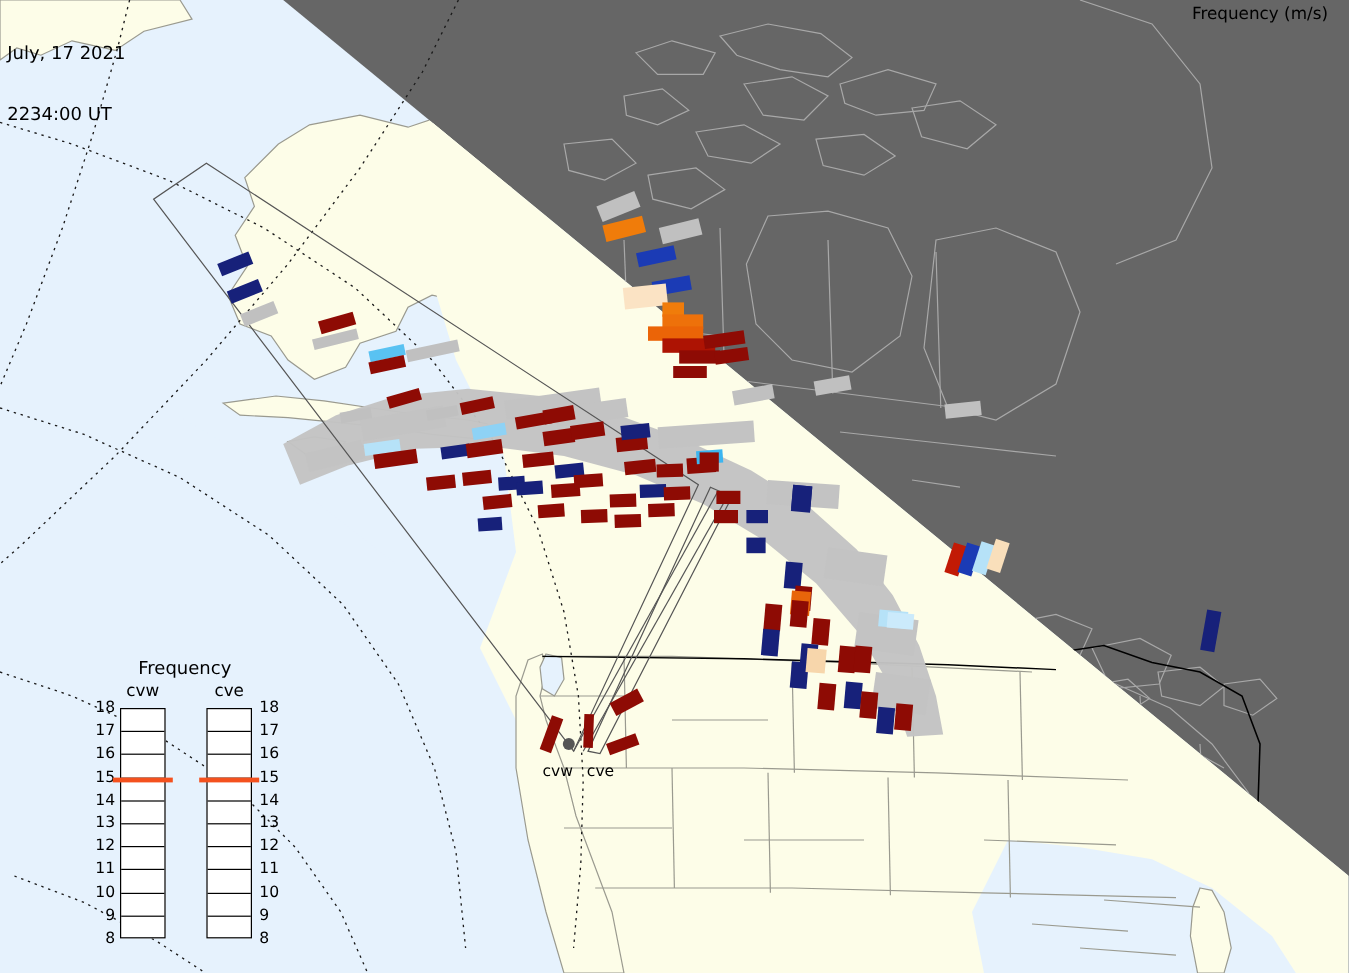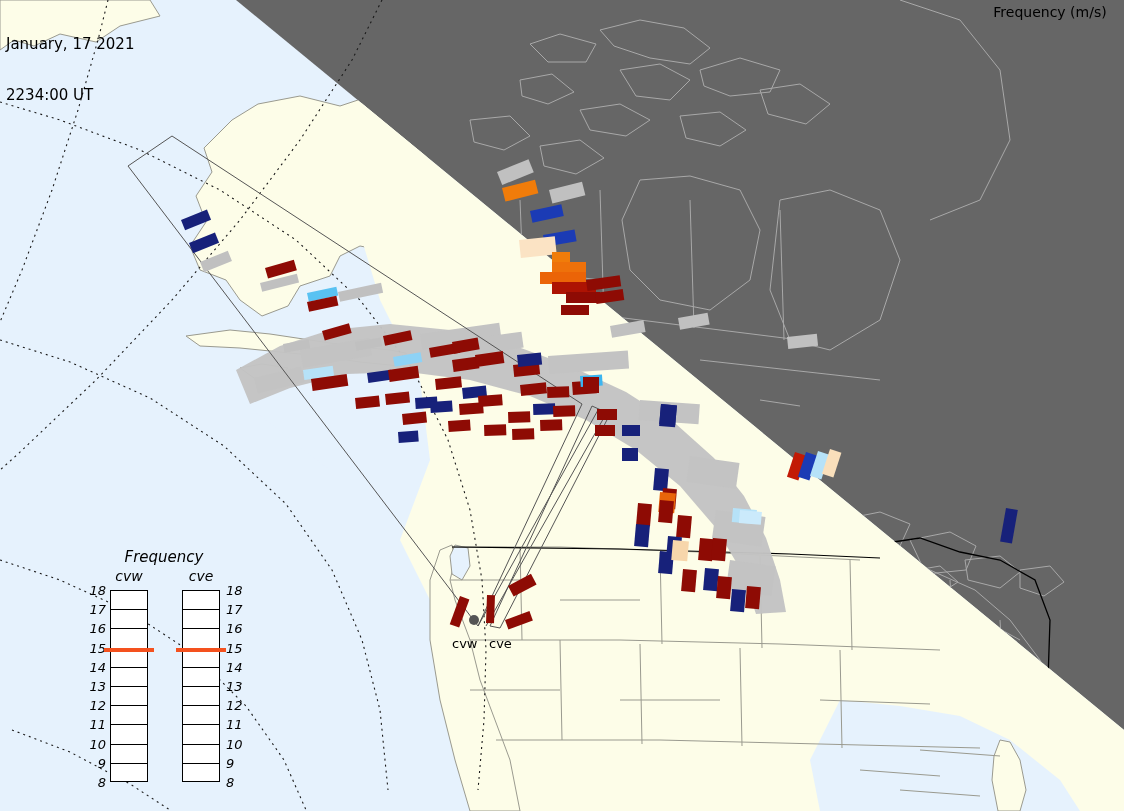--- a/index.html
+++ b/index.html
@@ -29,21 +29,21 @@
   
   #cbar-wrap { position:absolute; left:980px; top:0px; width:144px; height:340px; }
   #cbar-title {
     position:absolute; left:0px; top:4px; width:140px;
     text-align:center; color:#000; font-size:14px;
     white-space:nowrap;
   }
   .cb-ticks { position:absolute; left:975px; top:0; width:74px; }
 
   
-  #freq { position:absolute; left:84px; top:548px; width:160px; height:240px;font-style:italic; }
+  #freq { position:absolute; left:74px; top:548px; width:160px; height:240px; }
   #freq-title {
     position:absolute; left:0; top:0; width:160px;
     text-align:center; color:#000; font-size:15px;
   }
   .freq-col-label {
     position:absolute; color:#000; font-size:14px; text-align:center;
   }
   .freq-bar {
     position:absolute; border:1px solid #000; background:#ffffff;
     box-sizing:border-box;
@@ -325,21 +325,21 @@
       <div style="position: absolute; left: 610px; top: 326px; width: 34px; height: 12px; background: rgb(192, 192, 192); transform: rotate(-10deg); transform-origin: 0px 0px;"></div>
       <div style="position: absolute; left: 678px; top: 318px; width: 30px; height: 12px; background: rgb(192, 192, 192); transform: rotate(-10deg); transform-origin: 0px 0px;"></div>
       <div style="position: absolute; left: 787px; top: 337px; width: 30px; height: 12px; background: rgb(192, 192, 192); transform: rotate(-6deg); transform-origin: 0px 0px;"></div>
       <div style="position: absolute; left: 460px; top: 596px; width: 10px; height: 30px; background: rgb(142, 11, 4); transform: rotate(20deg); transform-origin: 0px 0px;"></div>
       <div style="position: absolute; left: 487px; top: 595px; width: 8px; height: 28px; background: rgb(142, 11, 4); transform: rotate(2deg); transform-origin: 0px 0px;"></div>
       <div style="position: absolute; left: 508px; top: 586px; width: 26px; height: 12px; background: rgb(142, 11, 4); transform: rotate(-28deg); transform-origin: 0px 0px;"></div>
       <div style="position: absolute; left: 505px; top: 620px; width: 26px; height: 10px; background: rgb(142, 11, 4); transform: rotate(-20deg); transform-origin: 0px 0px;"></div>
     </div>
 
   <div id="title">
-    <div>January, 17 2021</div>
+    <div>July, 17 2021</div>
     <div>2234:00 UT</div>
   </div>
 
   <div id="cbar-wrap">
     <div id="cbar-title">Frequency (m/s)</div>
 
     <div class="cb-ticks"></div>
   </div>
 
   <div id="freq">

